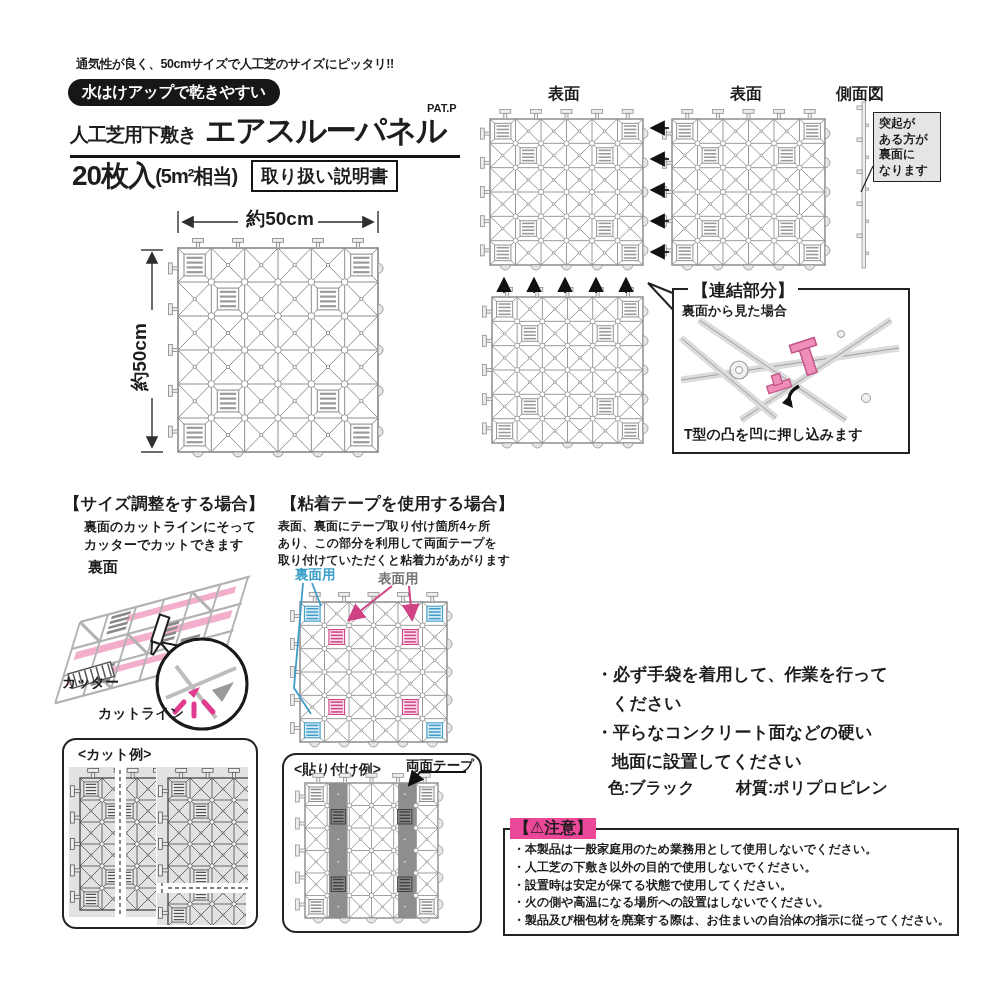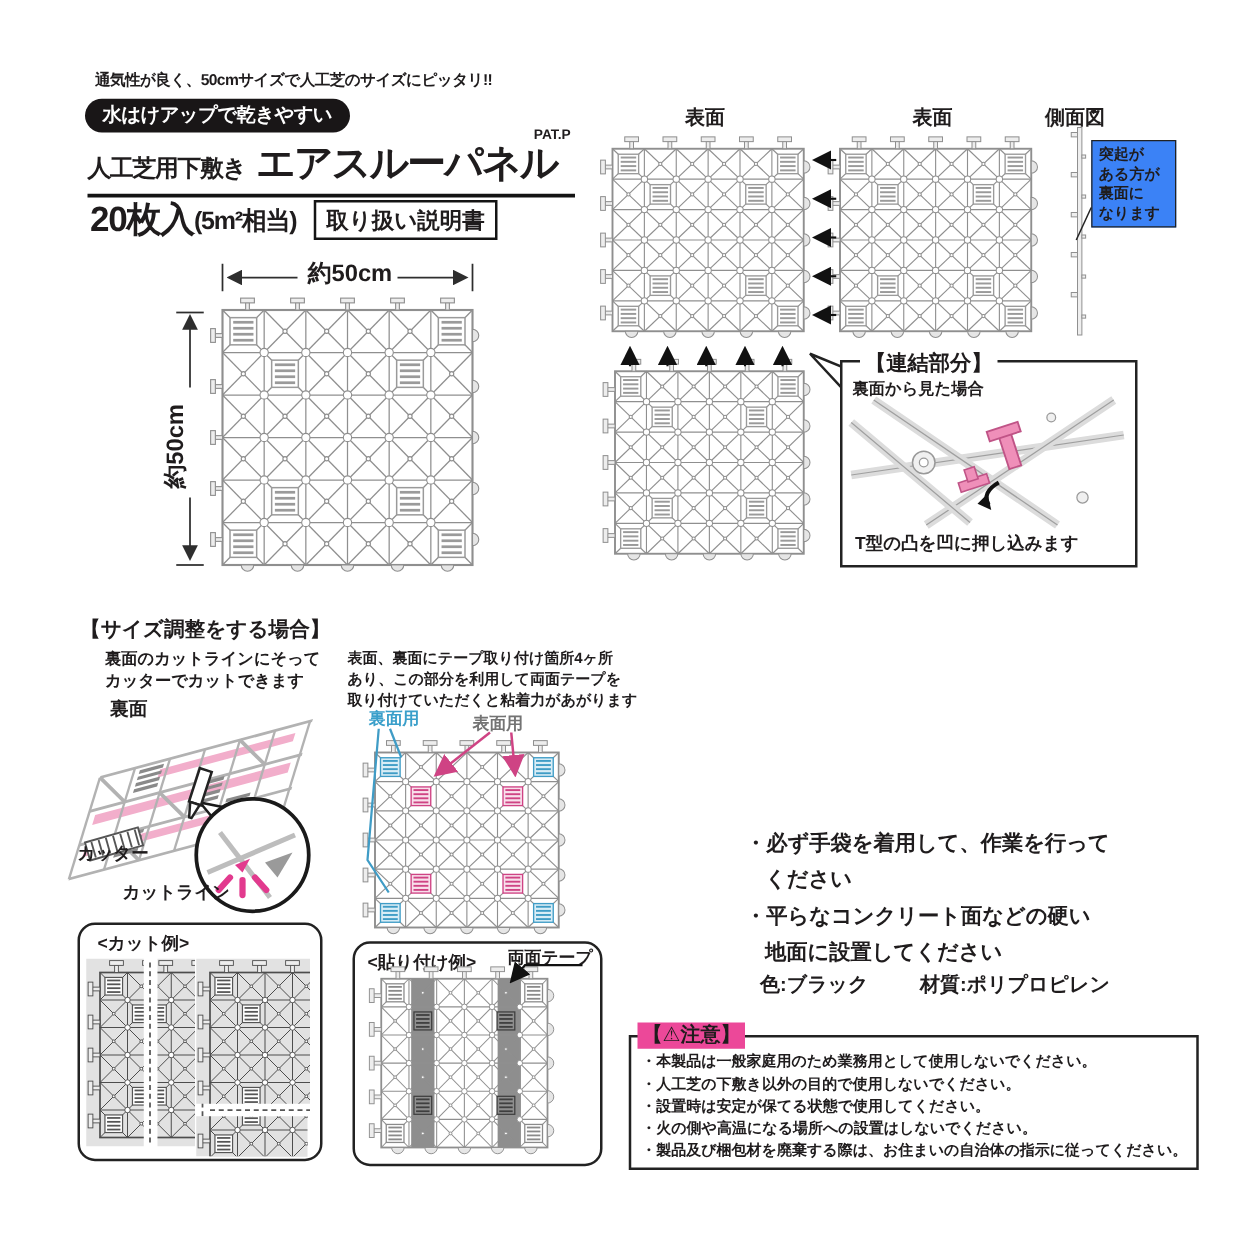--- a/index.html
+++ b/index.html
@@ -7,21 +7,21 @@
         font-family:"Liberation Sans","DejaVu Sans",sans-serif;color:#1f1c1d;padding-left:37px;}
   .abs{position:absolute;white-space:nowrap;}
   .b{font-weight:800;}
   .sb{font-weight:600;}
   svg{position:absolute;overflow:visible;}
   .badge{background:#191617;color:#fff;border-radius:15px;padding:3px 14px;font-size:15.5px;
          font-weight:800;letter-spacing:-0.5px;}
   .boxed{border:2.5px solid #141414;padding:2px 8px;font-size:18px;font-weight:800;}
   .secbox{position:absolute;border:2px solid #222;border-radius:14px;background:#fff;}
   .sqbox{position:absolute;border:2px solid #222;background:#fff;}
-  .callout{position:absolute;border:1.5px solid #222;background:#3b82f6;font-size:12px;font-weight:700;
+  .callout{position:absolute;border:1.5px solid #222;background:#e5e5e5;font-size:12px;font-weight:700;
            line-height:15.5px;padding:3px 5px;white-space:pre-line;}
   .pinklb{color:#737373;}
   .bluelb{color:#3a9fca;}
 </style>
 </head>
 <body>
 
 <div id="page">
 
   <div class="abs b" style="left:76px;top:56px;font-size:12.5px;letter-spacing:-0.5px;">通気性が良く、50cmサイズで人工芝のサイズにピッタリ!!</div>
@@ -2045,20 +2045,21 @@
             <rect x="113.96" y="113.96" width="14.08" height="14.08" fill="#fff" stroke="#555" stroke-width="0.96"></rect>
             <rect x="115.64959999999999" y="115.64959999999999" width="10.700800000000001" height="1.4080000000000001" fill="#555"></rect>
             <rect x="115.64959999999999" y="118.74719999999999" width="10.700800000000001" height="1.4080000000000001" fill="#555"></rect>
             <rect x="115.64959999999999" y="121.84479999999999" width="10.700800000000001" height="1.4080000000000001" fill="#555"></rect>
             <rect x="115.64959999999999" y="124.94239999999999" width="10.700800000000001" height="1.4080000000000001" fill="#555"></rect>
           </g>
         </g>
       </g>
     </svg>
 
+  <div class="abs b" style="left:281px;top:493px;font-size:16.5px;">【粘着テープを使用する場合】</div>
   <div class="abs sb" style="left:278px;top:518px;font-size:12px;">表面、裏面にテープ取り付け箇所4ヶ所</div>
   <div class="abs sb" style="left:278px;top:535px;font-size:12px;">あり、この部分を利用して両面テープを</div>
   <div class="abs sb" style="left:278px;top:552px;font-size:12px;">取り付けていただくと粘着力があがります</div>
   <div class="abs b bluelb" style="left:295px;top:566px;font-size:13.5px;">裏面用</div>
   <div class="abs b pinklb" style="left:378px;top:570px;font-size:13.5px;">表面用</div>
   <svg id="panel-tape" style="left:288px;top:590px;" width="171" height="164" viewBox="-12 -12 171 164">
       <g stroke="#8f8f8f" stroke-width="0.9">
         <line x1="24.5" y1="0" x2="24.5" y2="140"></line>
         <line x1="49" y1="0" x2="49" y2="140"></line>
         <line x1="73.5" y1="0" x2="73.5" y2="140"></line>

